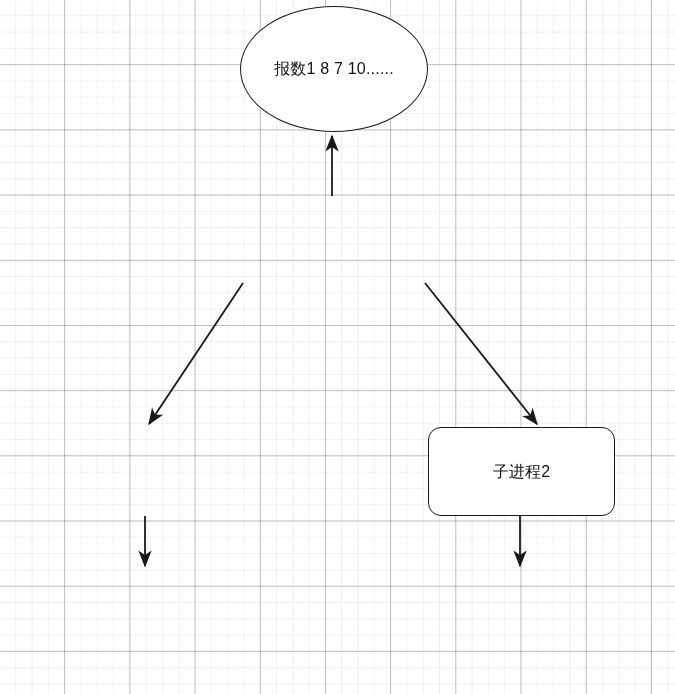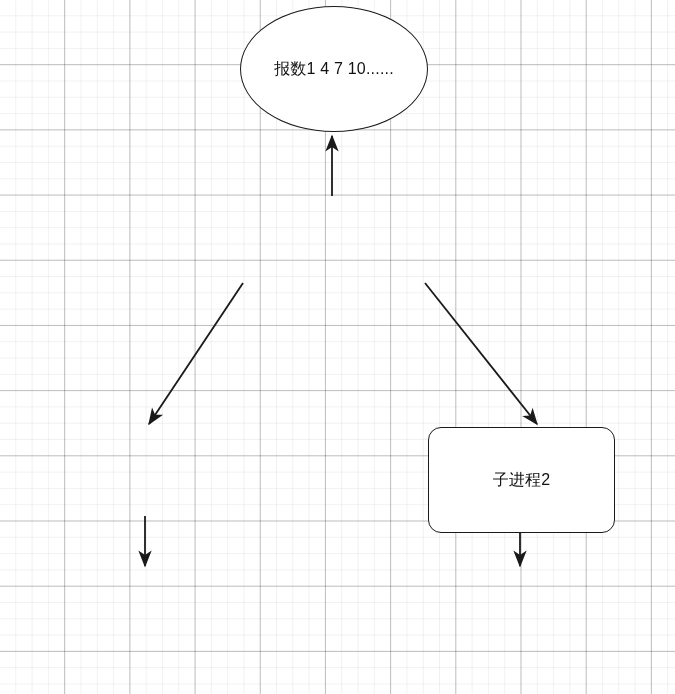--- a/index.html
+++ b/index.html
@@ -54,21 +54,21 @@
   .node.ellipse {
     border-radius: 50%;
   }
   .node-label {
     pointer-events: none;
   }
   
   #ellipse-top      { left: 240px; top: 6px;   width: 188px; height: 126px; }
   #box-parent       { left: 240px; top: 196px; width: 188px; height: 87px;  }
   #box-child1       { left: 52px;  top: 427px; width: 188px; height: 89px;  }
-  #box-child2       { left: 428px; top: 427px; width: 187px; height: 106px;  }
+  #box-child2       { left: 428px; top: 427px; width: 187px; height: 89px;  }
   #ellipse-child1   { left: 52px;  top: 565px; width: 188px; height: 126px; }
   #ellipse-child2   { left: 428px; top: 565px; width: 187px; height: 126px; }
 </style>
 </head>
 <body>
 
 <div id="canvas">
 
   <svg class="edges" viewBox="0 0 675 694" width="675" height="694">
     <defs>
@@ -82,21 +82,21 @@
     <line x1="243" y1="283" x2="149" y2="424" stroke="#1a1a1a" stroke-width="1.8" marker-end="url(#arrow)"></line>
 
     <line x1="425" y1="283" x2="537" y2="424" stroke="#1a1a1a" stroke-width="1.8" marker-end="url(#arrow)"></line>
 
     <line x1="145" y1="516" x2="145" y2="566" stroke="#1a1a1a" stroke-width="1.8" marker-end="url(#arrow)"></line>
 
     <line x1="520" y1="516" x2="520" y2="566" stroke="#1a1a1a" stroke-width="1.8" marker-end="url(#arrow)"></line>
   </svg>
 
   <div class="node ellipse" id="ellipse-top">
-    <span class="node-label">报数1 4 7 10......</span>
+    <span class="node-label">报数1 8 7 10......</span>
   </div>
 
 
 
   <div class="node box" id="box-child2">
     <span class="node-label">子进程2</span>
   </div>
 
 
 

